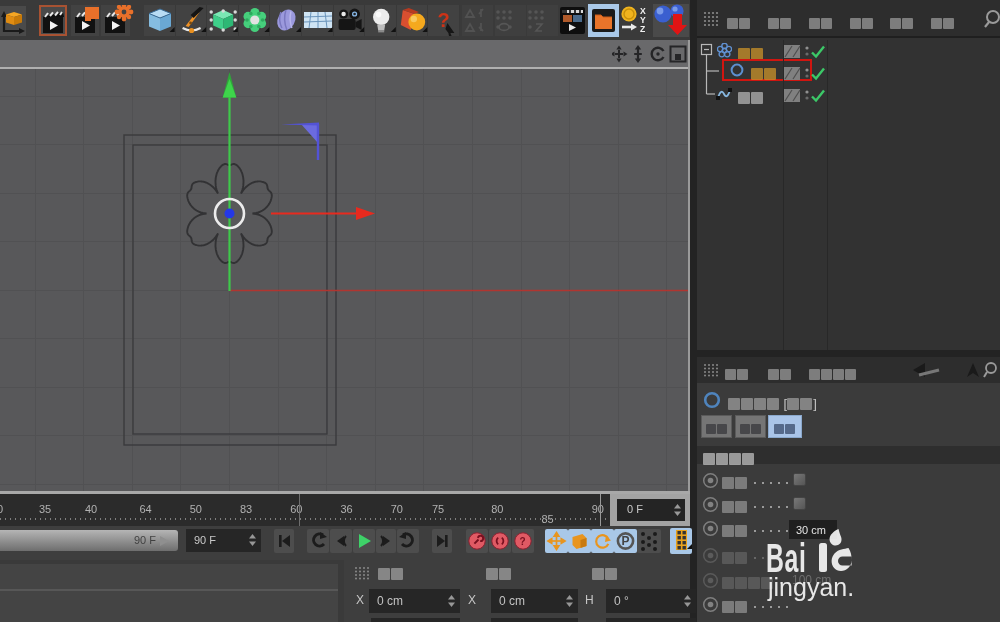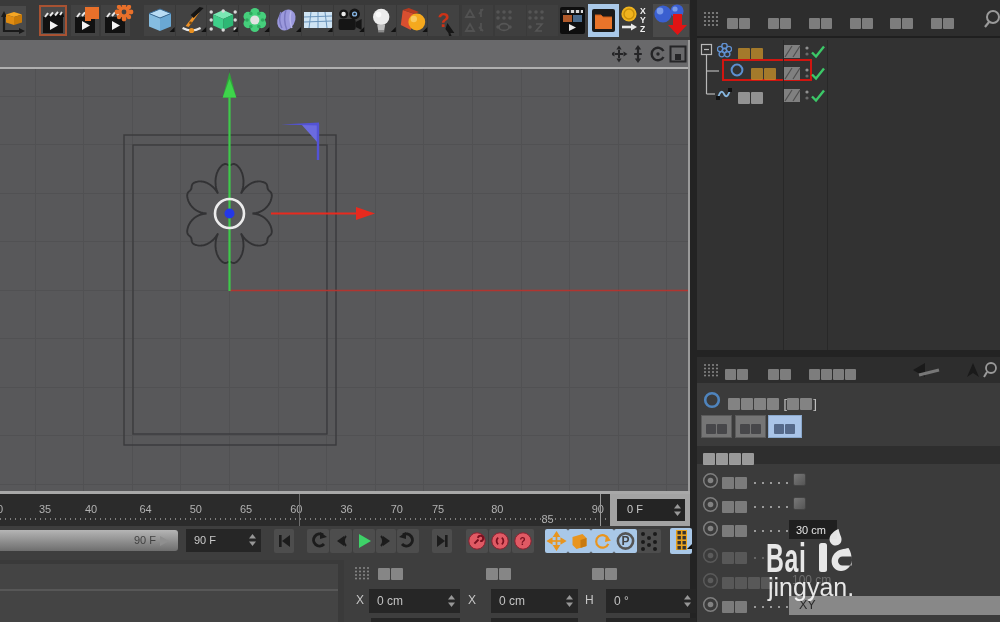--- a/index.html
+++ b/index.html
@@ -544,31 +544,30 @@
         </svg>
         <span class="abs" style="left:25px;top:2px"><span class="cj" style="background:rgba(195,195,195,.48)"></span><span class="cj" style="background:rgba(195,195,195,.48)"></span></span>
         <div class="abs" style="left:57px;top:11px;width:40px;height:2px;background-image:repeating-linear-gradient(to right,#9a9a9a 0 2px,transparent 2px 8px)"></div>
       </div>
     </div>
 
  <div class="abs" style="left:92px;top:137px;width:48px;height:19px;background:#1f1f1f;color:#e8e8e8;font-size:11px;padding:3.5px 0 0 7px;opacity:.98">30 cm</div>
 
  <div class="abs" style="left:95px;top:190px;width:48px;height:16px;color:#6f6f6f;font-size:12px;opacity:.98">100 cm</div>
 
- <div class="abs" style="left:92px;top:213px;width:211px;height:19px;background:#8a8a8a;color:#2a2a2a;font-size:12.5px;padding:2px 0 0 10px;opacity:.98">XY</div>
 </div>
 
 <div id="ruler" class="abs" style="left:0;top:494px;width:610px;height:32px;background:#2b2b2b;color:#b2b2b2;font-size:11px">
  <div id="rnums">
       <span class="abs" style="left:-3px;top:9px">0</span>
       <span class="abs" style="left:39px;top:9px">35</span>
       <span class="abs" style="left:85px;top:9px">40</span>
       <span class="abs" style="left:139.5px;top:9px">64</span>
       <span class="abs" style="left:189.75px;top:9px">50</span>
-      <span class="abs" style="left:240px;top:9px">65</span>
+      <span class="abs" style="left:240px;top:9px">83</span>
       <span class="abs" style="left:290.25px;top:9px">60</span>
       <span class="abs" style="left:340.5px;top:9px">36</span>
       <span class="abs" style="left:390.75px;top:9px">70</span>
       <span class="abs" style="left:432px;top:9px">75</span>
       <span class="abs" style="left:491.25000000000006px;top:9px">80</span>
       <span class="abs" style="left:541.5px;top:19px">85</span>
       <span class="abs" style="left:591.75px;top:9px">90</span>
     </div>
  <div class="abs" style="left:0;top:24px;width:606px;height:2px;background-image:repeating-linear-gradient(to right,#7e7e7e 0 1px,transparent 1px 5px)"></div>
  <div class="abs" style="left:299px;top:0;width:1px;height:32px;background:#6e6e6e"></div>

